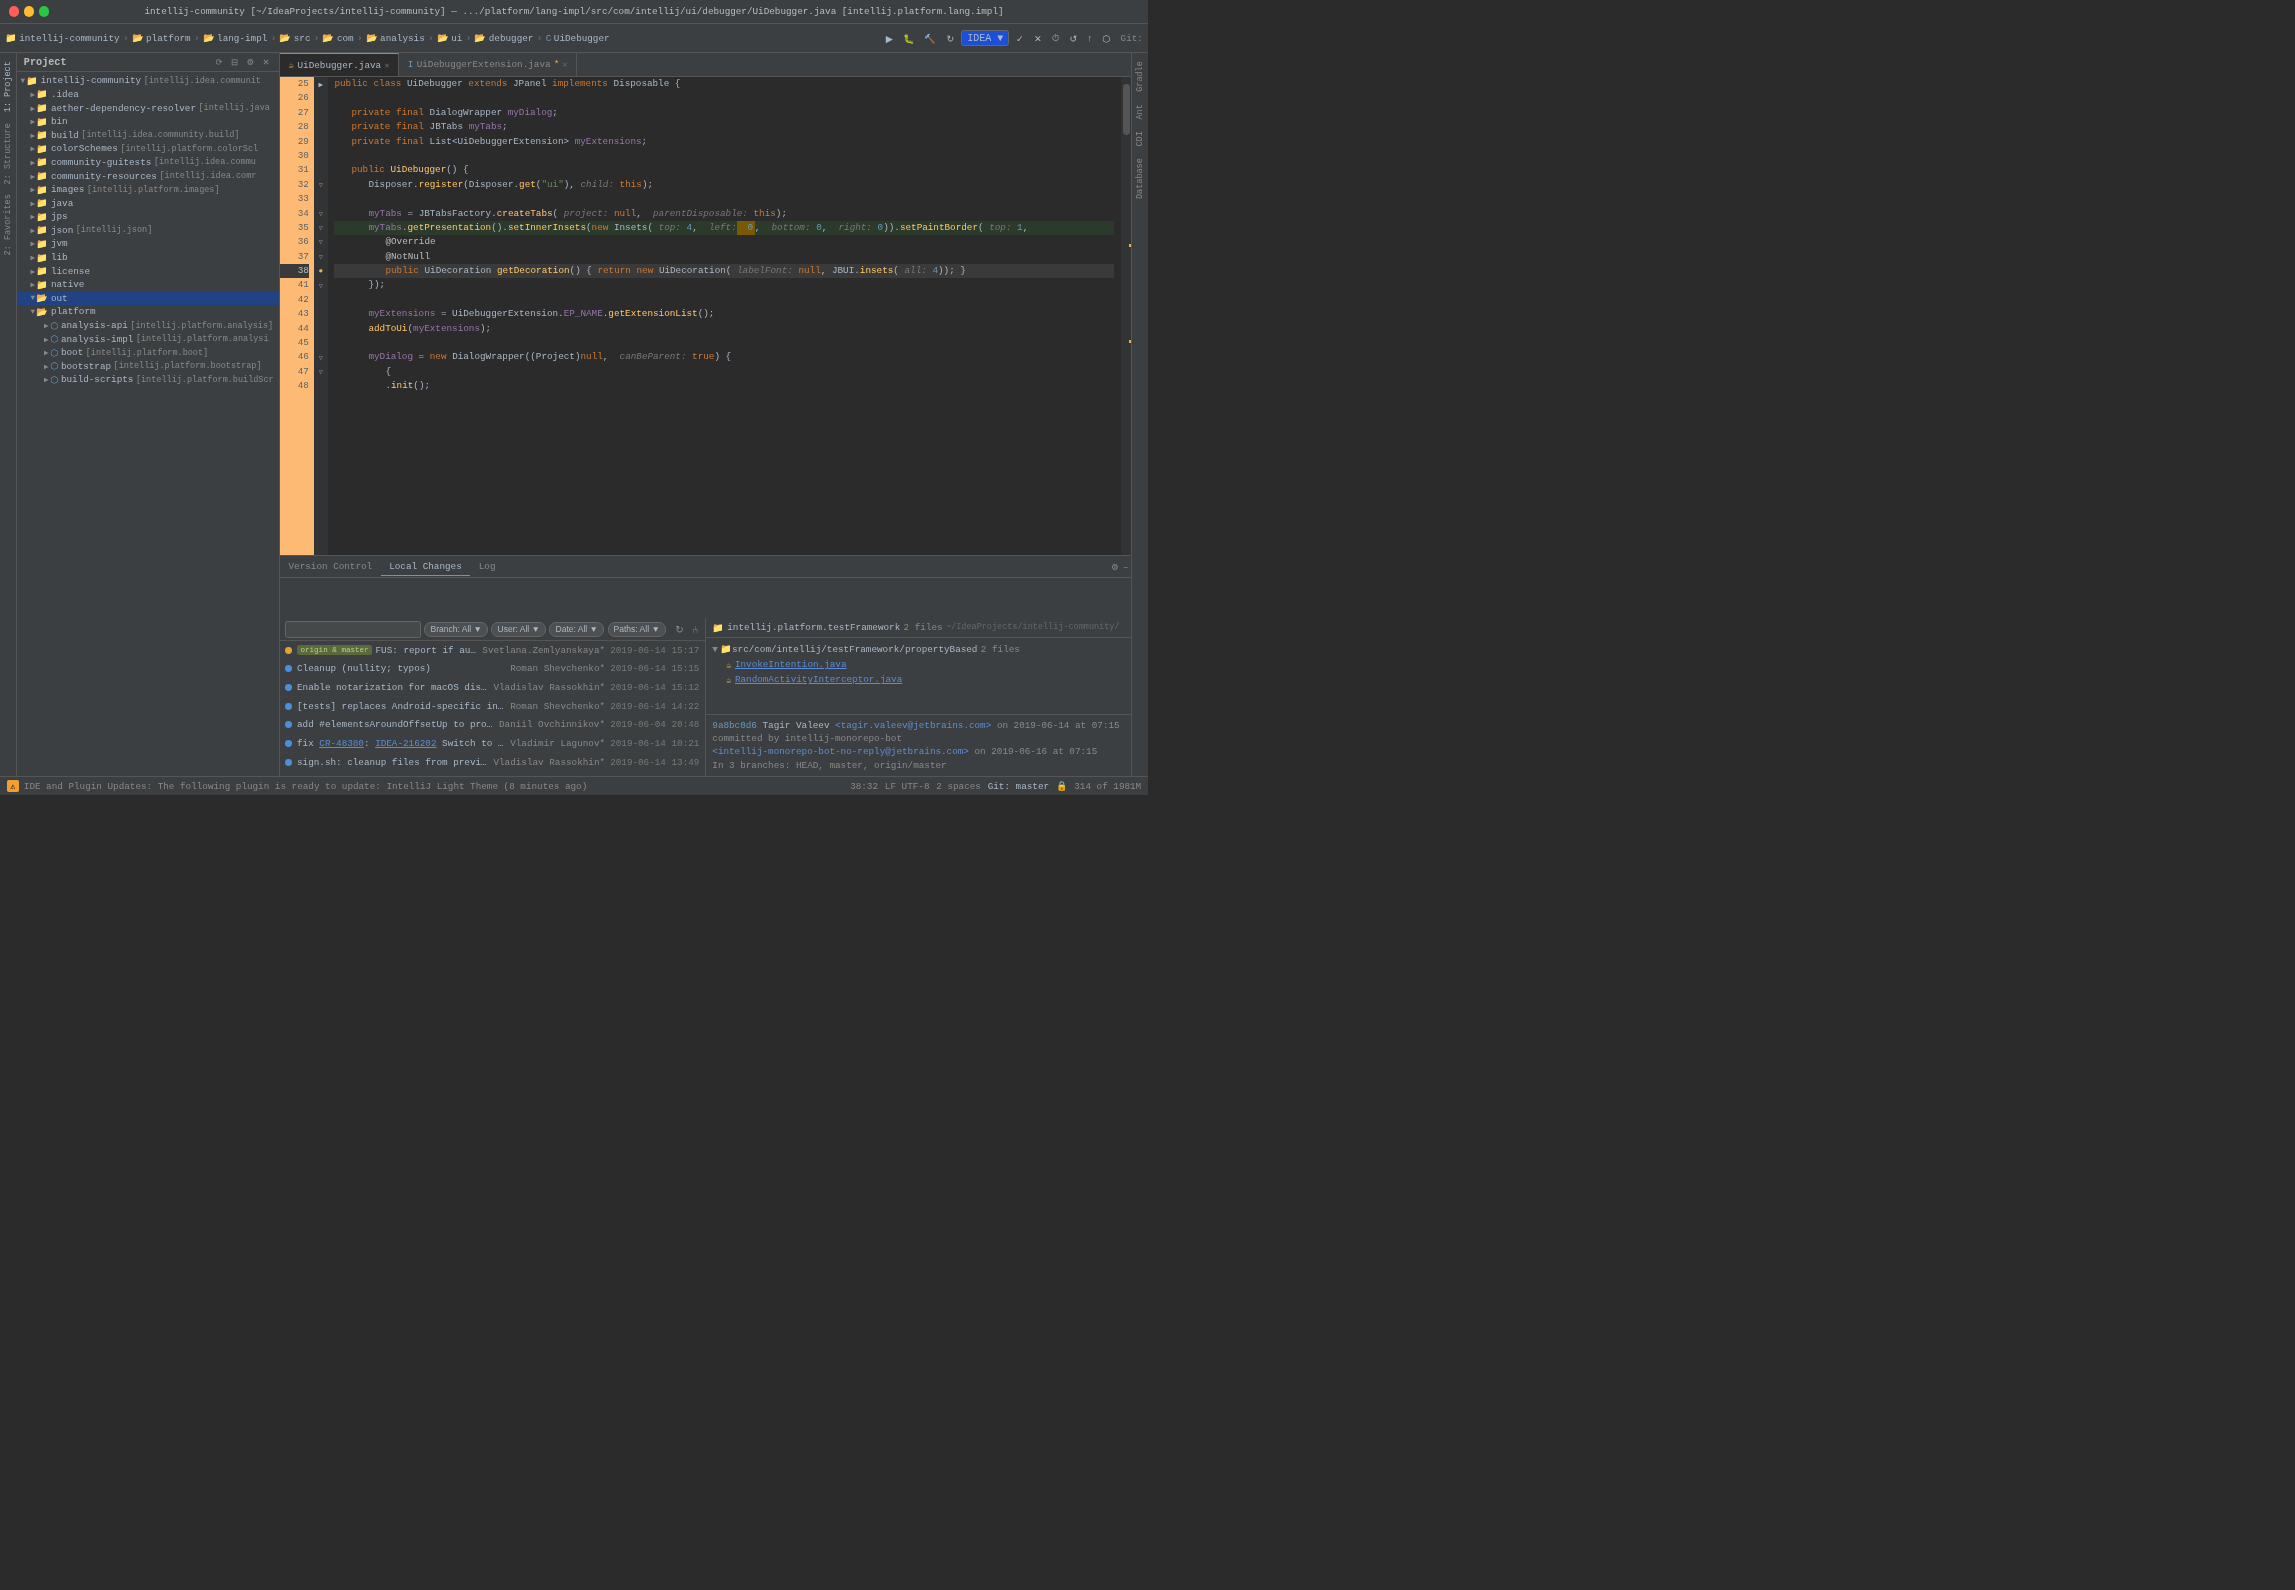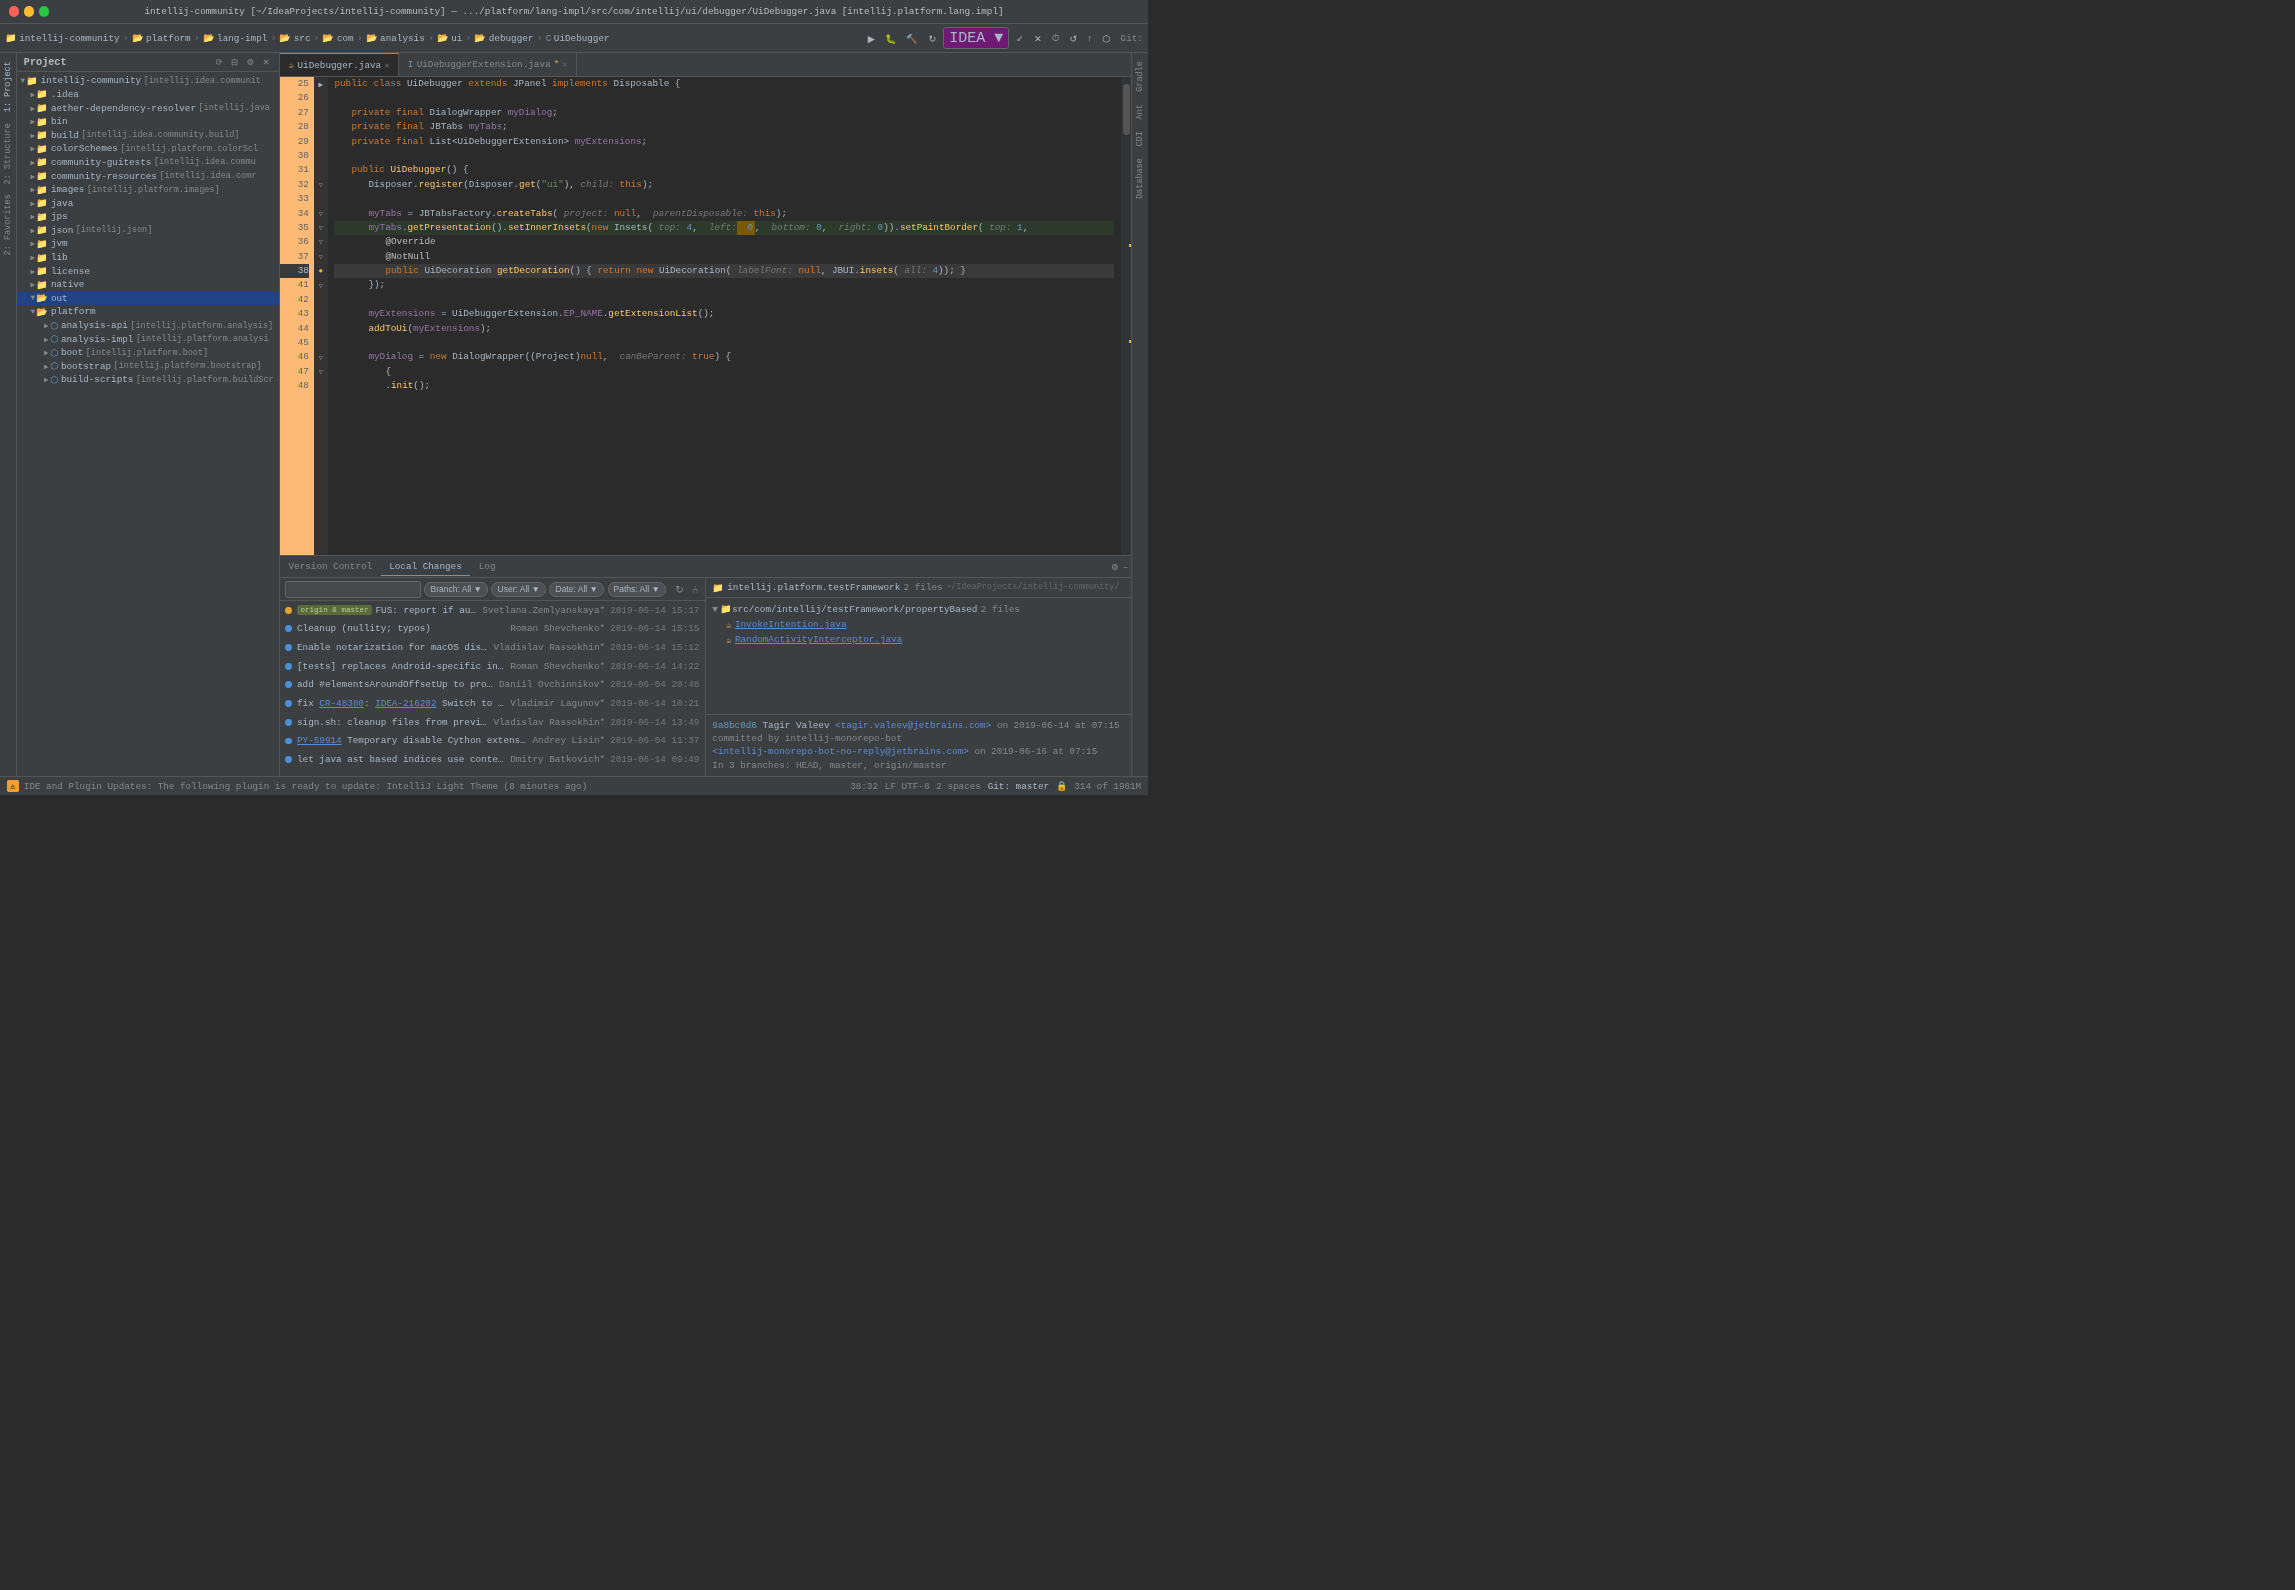--- a/index.html
+++ b/index.html
@@ -74,26 +74,26 @@
     .toolbar-btn {
       background: none;
       border: none;
       color: #a9b7c6;
       cursor: pointer;
       padding: 1.7px 3.4px;
       border-radius: 2.5px;
       font-size: 9.3px;
     }
     .git-dropdown {
-      background: #701a75;
+      background: #1d4ed8;
       border: 0.8px solid #666;
       border-radius: 2.5px;
       padding: 1.7px 5.1px;
       color: #a9b7c6;
-      font-size: 15px;
+      font-size: 10px;
       display: flex;
       align-items: center;
       gap: 2.5px;
     }
 
     
     .main-layout {
       display: flex;
       height: calc(100% - 24px - 29px - 18.7px);
     }
@@ -261,20 +261,21 @@
     .field { color: #9876aa; }
     .hint { color: #787878; font-style: italic; }
 
     
     .bottom-area {
       height: 221px;
       border-top: 0.8px solid #555;
       display: flex;
       flex-direction: column;
       background: #3c3f41;
+      gap: 40px;
     }
     .bottom-tabs-bar {
       display: flex;
       align-items: center;
       background: #3c3f41;
       border-bottom: 0.8px solid #555;
       height: 22px;
     }
     .bottom-tab {
       padding: 3.4px 8.5px;

